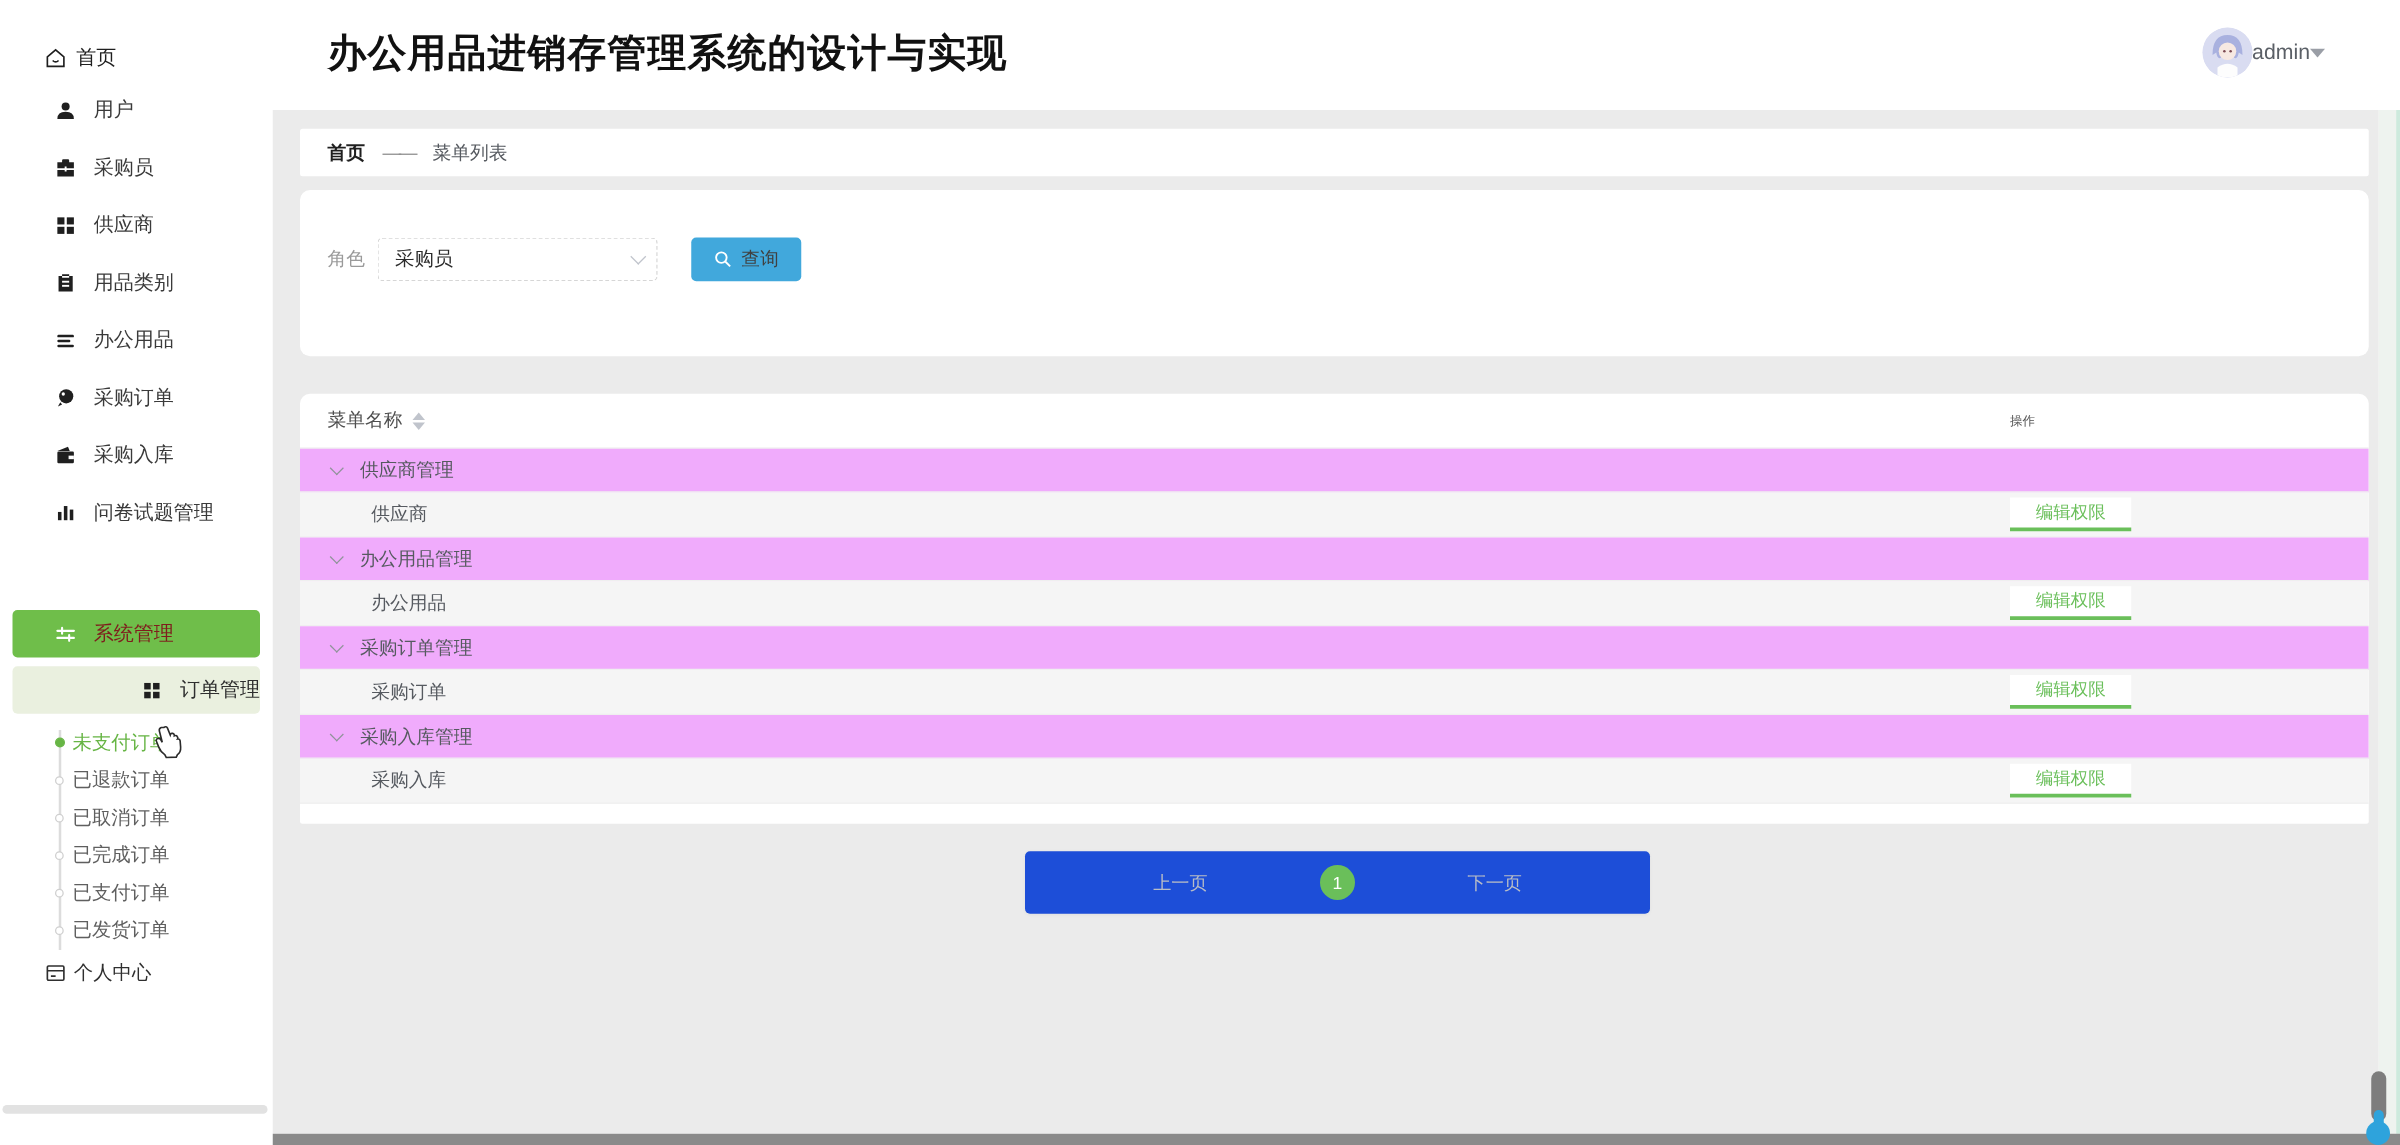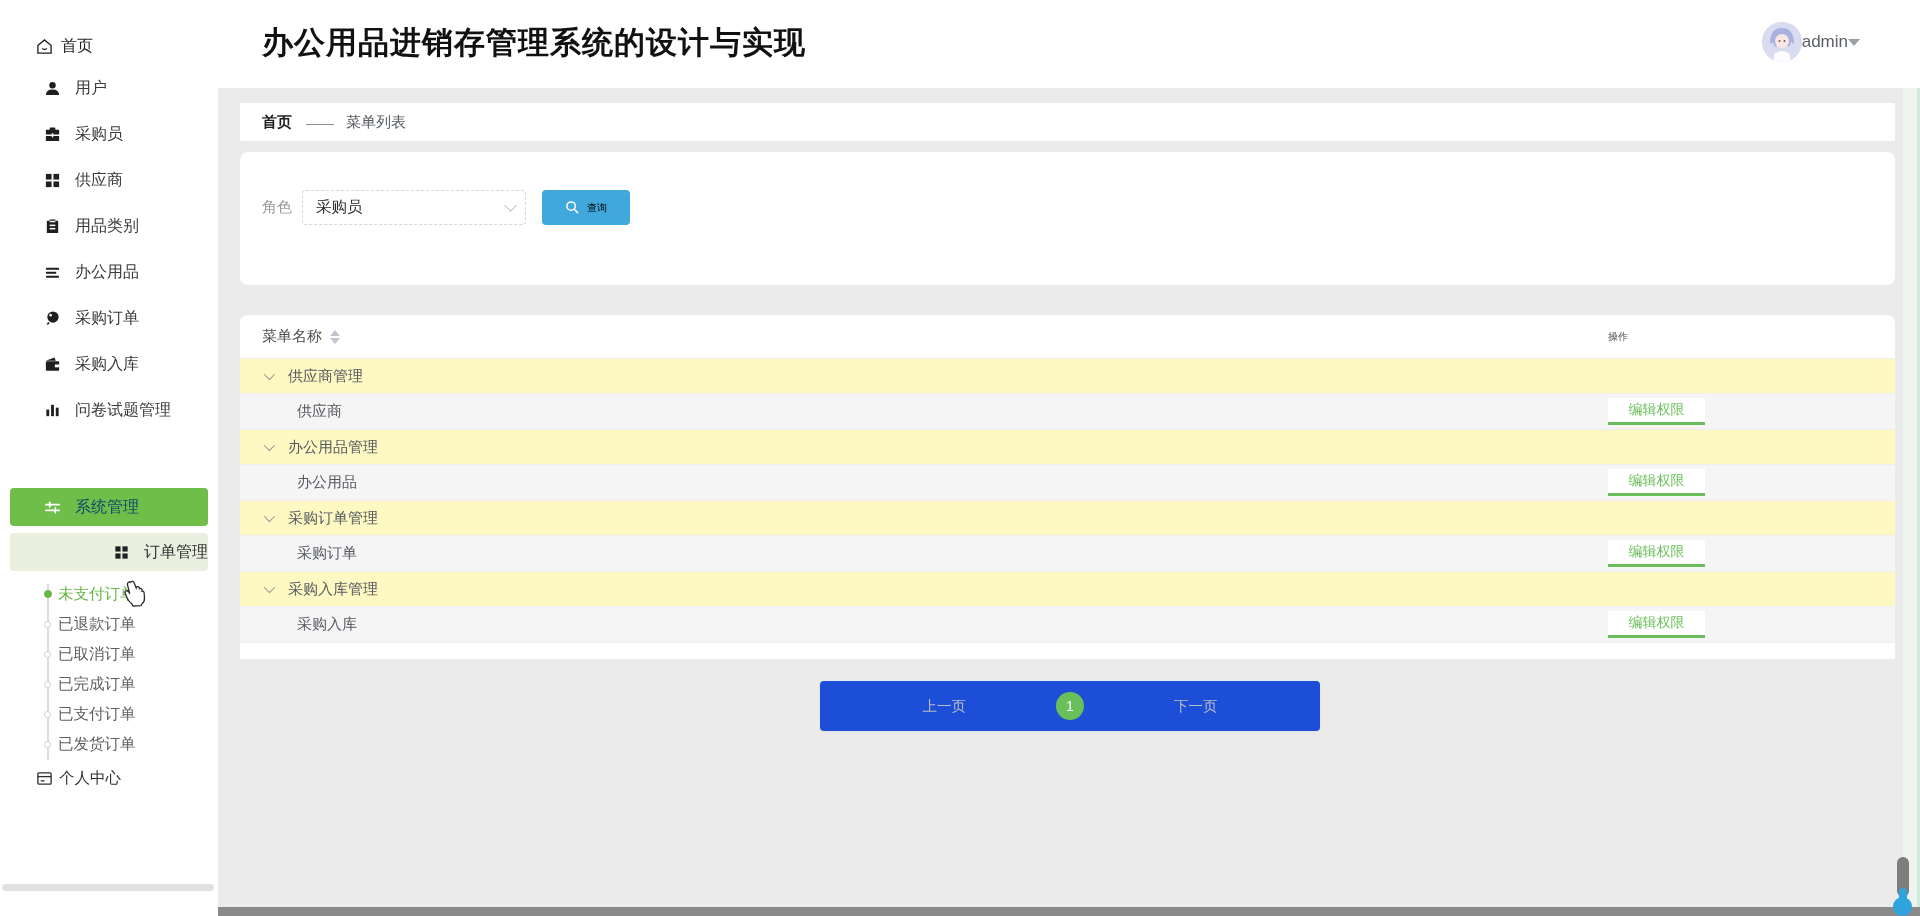--- a/index.html
+++ b/index.html
@@ -6,21 +6,21 @@
   html,body { background:#fff; }
   body { font-family:"Liberation Sans","DejaVu Sans",sans-serif; }
   #screen { position:relative; width:1920px; height:916px; background:#fff; overflow:hidden; }
 
   
   .sidebar { position:absolute; left:0; top:0; width:218px; height:916px; background:#fff; z-index:5; }
   .nav-item { position:absolute; left:10px; width:198px; height:38px; display:flex; align-items:center; border-radius:4px; color:#3a3a3a; font-size:16px; cursor:pointer; }
   .nav-item .nav-ico { width:17px; height:17px; margin-left:34px; margin-right:14px; flex:0 0 17px; display:flex; align-items:center; justify-content:center; color:#1f1f1f; }
   .nav-item.home { color:#1f1f1f; }
   .nav-item.home .nav-ico { margin-left:26px; margin-right:8px; }
-  .nav-item.active { background:#6fbe4a; color:#0c4a6e; }
+  .nav-item.active { background:#6fbe4a; color:#7f1d1d; }
   .nav-item.active .nav-ico { color:#fff; }
   .nav-item.open { background:#eaf0df; color:#2f2f2f;justify-content:flex-end; }
   .nav-ico svg { width:100%; height:100%; display:block; }
 
   .sub-line { position:absolute; left:47px; top:584px; width:2px; height:176px; background:#dcdcdc; }
   .sub-item { position:absolute; left:58px; width:150px; height:26px; display:flex; align-items:center; font-size:15.5px; color:#5f5f5f; cursor:pointer; }
   .sub-item.active { color:#67b545; }
   .sub-dot { position:absolute; width:7px; height:7px; border-radius:50%; background:#fff; border:1px solid #cfcfcf; left:44px; }
   .sub-dot.active { background:#67b545; border-color:#67b545; width:8px; height:8px; }
 
@@ -45,32 +45,32 @@
   .crumb .home-b { margin-left:22px; font-weight:700; color:#1f1f1f; }
   .crumb .sep { margin:0 14px; color:#8f8f8f; letter-spacing:-2px; }
   .crumb .cur { color:#55595f; }
 
   .filter-card { position:absolute; left:240px; top:152px; width:1655px; height:133px; background:#fff; border-radius:8px; }
   .filter-row { position:absolute; left:22px; top:38px; display:flex; align-items:center; }
   .filter-label { font-size:15px; color:#9a9a9a; margin-right:10px; }
   .role-select { width:224px; height:35px; border:1px dashed #d6d6d6; border-radius:4px; background:#fff; display:flex; align-items:center; position:relative; cursor:pointer; }
   .role-select .val { margin-left:13px; font-size:15.5px; color:#2b2b2b; }
   .role-select .sel-caret { position:absolute; right:12px; top:12px; width:9px; height:9px; border-right:1.6px solid #c0c4cc; border-bottom:1.6px solid #c0c4cc; transform:rotate(45deg) translateY(-3px); }
-  .search-btn { margin-left:16px; width:88px; height:35px; background:#41a8dc; border:none; border-radius:4px; color:#000000; font-size:10px; display:flex; align-items:center; justify-content:center; gap:7px; cursor:pointer; font-family:inherit; }
+  .search-btn { margin-left:27px; width:88px; height:35px; background:#41a8dc; border:none; border-radius:4px; color:#404040; font-size:15px; display:flex; align-items:center; justify-content:center; gap:7px; cursor:pointer; font-family:inherit; }
   .search-btn svg { width:15px; height:15px; }
 
   .table-card { position:absolute; left:240px; top:315px; width:1655px; height:344px; background:#fff; border-radius:8px 8px 2px 2px; overflow:hidden; }
   .thead { height:44px; display:flex; align-items:center; border-bottom:1px solid #ececec; }
   .th-name { margin-left:22px; font-size:15px; color:#4f4f4f; display:flex; align-items:center; gap:8px; }
   .sort-ico { display:flex; flex-direction:column; gap:2px; cursor:pointer; }
   .sort-ico .tri-up { width:0; height:0; border-left:5px solid transparent; border-right:5px solid transparent; border-bottom:6px solid #c0c4cc; }
   .sort-ico .tri-dn { width:0; height:0; border-left:5px solid transparent; border-right:5px solid transparent; border-top:6px solid #c0c4cc; }
   .th-action { position:absolute; left:1368px; font-size:10px; color:#4f4f4f; }
   .t-row { position:relative; display:flex; align-items:center; }
-  .t-row.group { height:35px; background:#fef9c3; border-bottom:1px solid #efefef; font-size:15px; color:#565a60; }
+  .t-row.group { height:35px; background:#f0abfc; border-bottom:1px solid #efefef; font-size:15px; color:#565a60; }
   .t-row.item { height:36px; background:#f5f5f5; border-bottom:1px solid #efefef; font-size:15px; color:#565a60; }
   .row-caret { margin-left:24px; width:8px; height:8px; border-right:1.5px solid #8f9399; border-bottom:1.5px solid #8f9399; transform:rotate(45deg) translateY(-2px); cursor:pointer; }
   .t-row.group .row-label { margin-left:16px; }
   .t-row.item .row-label { margin-left:57px; }
   .perm-btn { position:absolute; left:1368px; top:4px; width:97px; height:27px; background:#fff; border:none; border-bottom:3px solid #6abf5a; color:#6abf5a; font-size:14px; cursor:pointer; font-family:inherit; }
 
   .pagination { position:absolute; left:820px; top:681px; width:500px; height:50px; background:#1d4ed8; border-radius:4px; box-shadow:0 1px 3px rgba(0,0,0,.05); display:flex; align-items:center; justify-content:center; gap:90px; }
   .pg-btn { font-size:14.5px; color:#b9bdc6; cursor:pointer; background:none; border:none; font-family:inherit; }
   .pg-num { width:28px; height:28px; border-radius:50%; background:#6abf5a; color:#fff; font-size:14px; display:flex; align-items:center; justify-content:center; cursor:pointer; }
 

